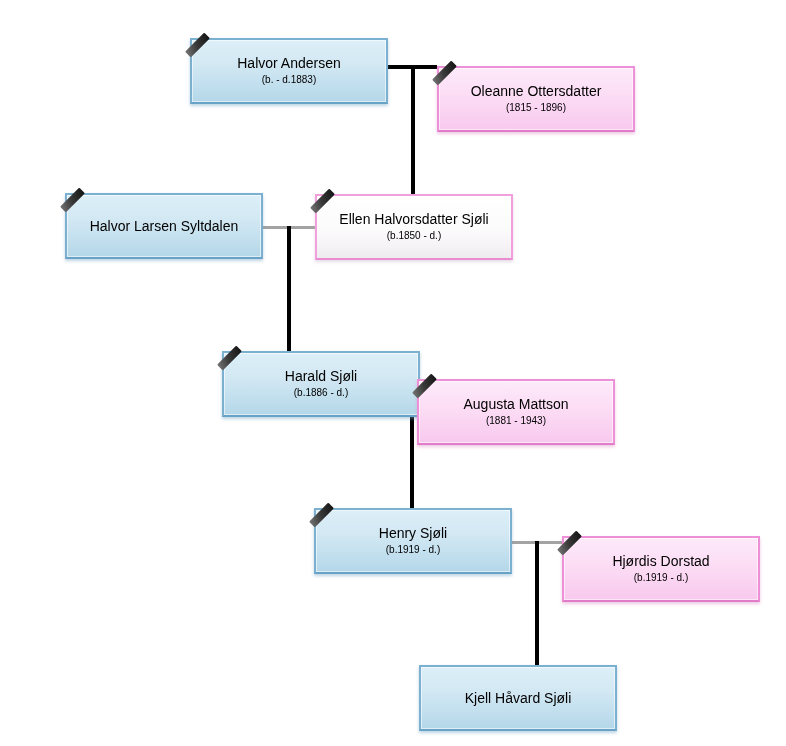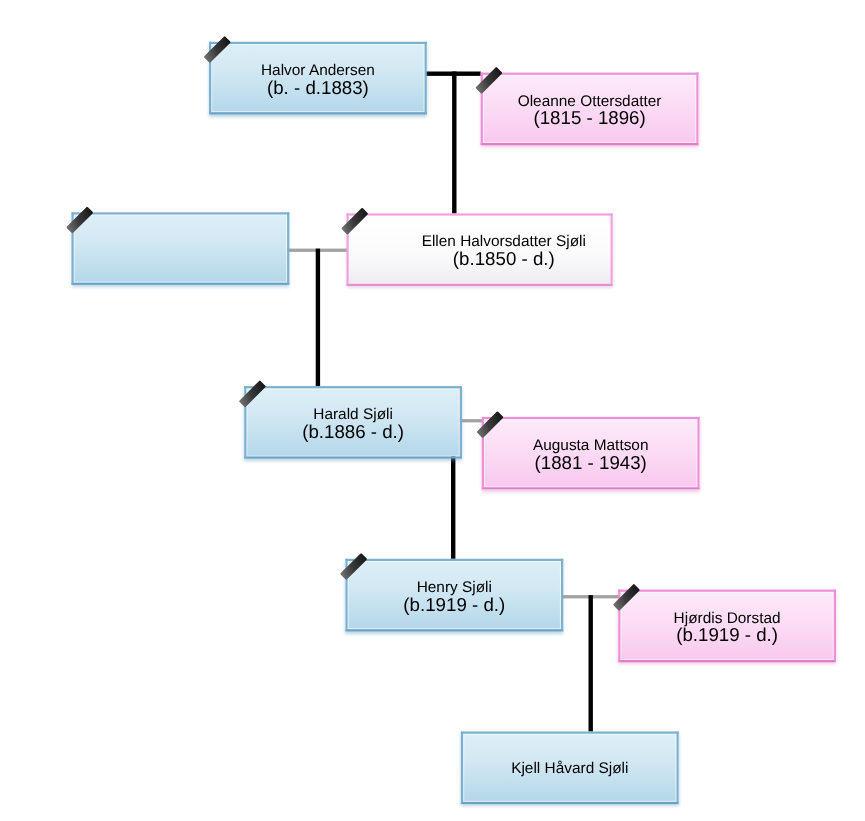--- a/index.html
+++ b/index.html
@@ -25,24 +25,23 @@
   .person.female{
     border-color:#ee90d8;border-bottom-color:#e27cc9;
     background:linear-gradient(to bottom,#fdeafa 0%,#fcdef5 40%,#f8c9ee 100%);
     box-shadow:0 2px 3px rgba(215,140,195,0.45), inset 0 0 0 1px rgba(255,255,255,0.55);
     margin-top:28px;
   }
   .person.highlight{
     border-color:#f2a0dd;border-bottom-color:#ea8cd2;
     background:linear-gradient(to bottom,#ffffff 0%,#fcfbfc 55%,#efecf0 100%);
     box-shadow:0 2px 3px rgba(190,170,195,0.4);
-    padding-left:44px;
   }
   .name{font-size:14px;line-height:17px;color:#000000;white-space:nowrap;}
-  .dates{font-size:17px;line-height:15px;color:#000000;white-space:nowrap;}
+  .dates{font-size:10px;line-height:15px;color:#000000;white-space:nowrap;}
   
   .ribbon{
     position:absolute;left:-8px;top:1px;width:27px;height:8px;
     transform:rotate(-45deg);border-radius:1px;
     background:linear-gradient(115deg,#757575 0%,#3a3a3a 45%,#141414 100%);
     z-index:3;pointer-events:none;
   }
 </style>
 </head>
 <body>
@@ -68,36 +67,37 @@
   </div>
 
   <div class="person female" style="left:437px;top:38px;">
     <span class="ribbon"></span>
     <div class="name">Oleanne Ottersdatter</div>
     <div class="dates">(1815 - 1896)</div>
   </div>
 
   <div class="person male" style="left:65px;top:193px;">
     <span class="ribbon"></span>
+    <div class="name">Halvor Larsen Syltdalen</div>
     <div class="dates"></div>
   </div>
 
   <div class="person highlight" style="left:315px;top:194px;">
     <span class="ribbon"></span>
     <div class="name">Ellen Halvorsdatter Sjøli</div>
     <div class="dates">(b.1850 - d.)</div>
   </div>
 
   <div class="person male" style="left:190px;top:351px;margin-left:32px;">
     <span class="ribbon"></span>
     <div class="name">Harald Sjøli</div>
     <div class="dates">(b.1886 - d.)</div>
   </div>
 
-  <div class="person female" style="left:438px;top:351px;">
+  <div class="person female" style="left:417px;top:351px;">
     <span class="ribbon"></span>
     <div class="name">Augusta Mattson</div>
     <div class="dates">(1881 - 1943)</div>
   </div>
 
   <div class="person male" style="left:314px;top:508px;">
     <span class="ribbon"></span>
     <div class="name">Henry Sjøli</div>
     <div class="dates">(b.1919 - d.)</div>
   </div>

